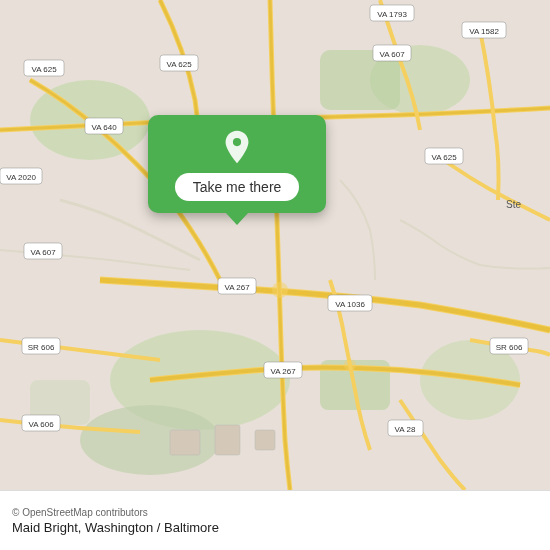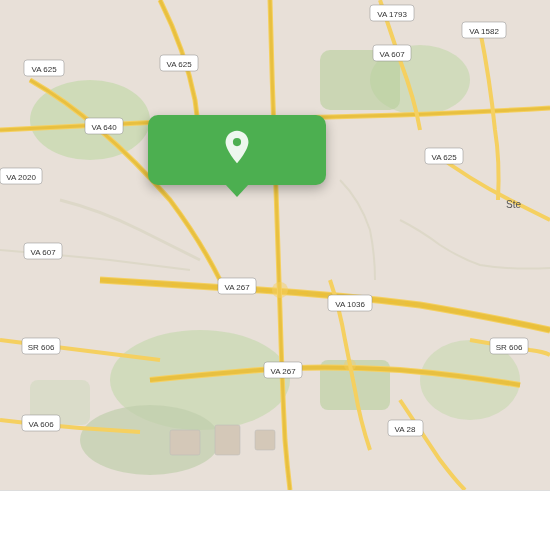--- a/index.html
+++ b/index.html
@@ -225,17 +225,22 @@
     <rect x="255" y="430" width="20" height="20" rx="2" fill="#d4c8b8" stroke="#bbb" stroke-width="0.5"></rect>
   </svg>
 </div>
 
 <div id="popup">
 
   <svg class="pin-icon" viewBox="0 0 36 44" xmlns="http://www.w3.org/2000/svg">
     <path d="M18 2C10.268 2 4 8.268 4 16c0 9.917 14 26 14 26S32 25.917 32 16C32 8.268 25.732 2 18 2z" fill="white" opacity="0.9"></path>
     <circle cx="18" cy="16" r="5" fill="#4caf50"></circle>
   </svg>
+  <button class="popup-btn">Take me there</button>
 </div>
 
 <div id="bottom-bar">
+  <div class="bottom-left">
+    <span class="copyright-text">© OpenStreetMap contributors</span>
+    <span class="location-text">Maid Bright, Washington / Baltimore</span>
+  </div>
 
 </div>
 
 </body></html>

